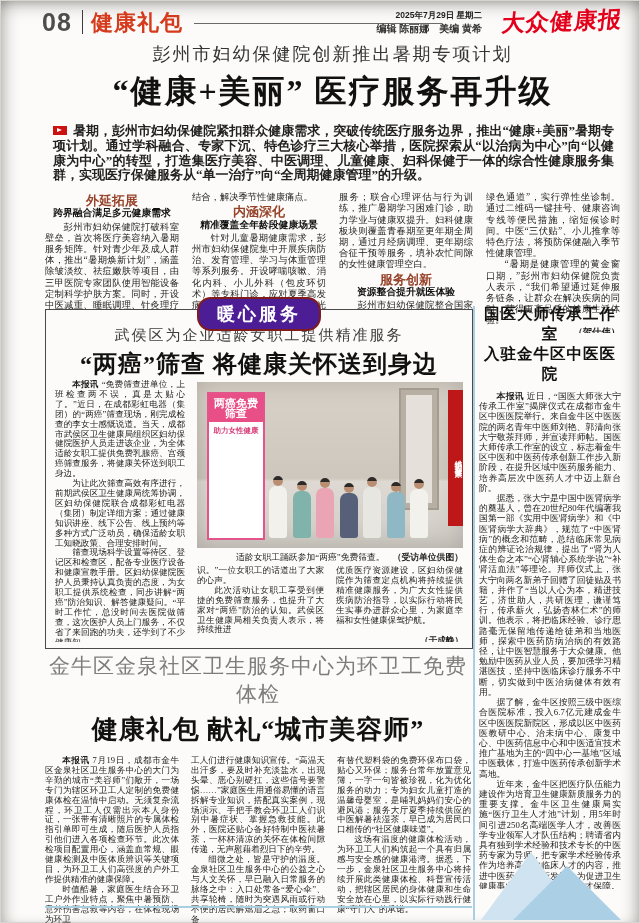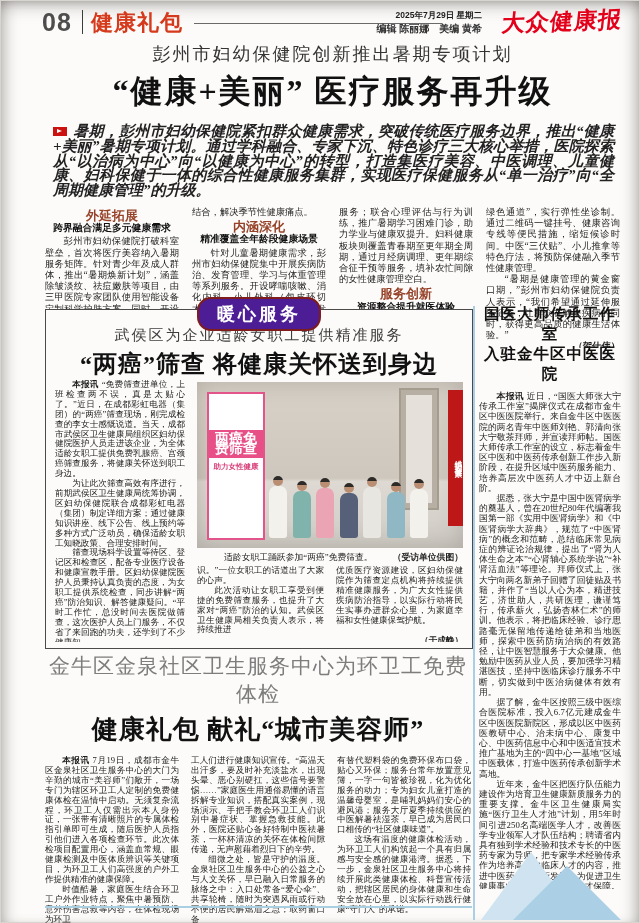--- a/index.html
+++ b/index.html
@@ -25,21 +25,21 @@
   .hdr-line{position:absolute;left:152px;top:15px;width:248px;height:1px;background:#6a6a6a;}
   .hdr-date{position:absolute;right:140px;top:2px;font-size:8.5px;font-weight:bold;color:#1d1d1d;text-align:right;white-space:nowrap;}
   .hdr-staff{position:absolute;right:140px;top:14px;font-size:10px;font-weight:bold;color:#333;text-align:right;white-space:nowrap;}
   .masthead{position:absolute;right:0;top:-2px;font-size:23px;font-weight:900;color:#e3001b;
             letter-spacing:1px;transform:skewX(-8deg) rotate(-2deg);white-space:nowrap;}
 
   
   .topstory{position:absolute;left:45px;top:42px;width:575px;}
   .kicker1{text-align:center;font-size:18px;color:#343434;letter-spacing:2px;}
   .headline1{margin:4px 0 0;text-align:center;font-size:32px;font-weight:900;letter-spacing:2px;color:#111;}
-  .lead{margin:10px 6px 0 8px;font-size:15px;line-height:14.8px;text-align:justify;font-weight:600;color:#222;font-style:italic;}
+  .lead{margin:10px 6px 0 8px;font-size:13px;line-height:14.8px;text-align:justify;font-weight:600;color:#222;}
   .flag{display:inline-block;width:14px;height:9px;background:#cc1111;margin-right:6px;position:relative;top:0;}
   .flag::after{content:"";position:absolute;left:4px;top:2px;border-left:5px solid #fff;
                border-top:2.5px solid transparent;border-bottom:2.5px solid transparent;}
   .cols1{display:flex;gap:13px;margin-top:9px;height:141px;overflow:hidden;}
   .col{flex:1;font-size:9.3px;line-height:11.2px;}
   .sec-h{text-align:center;color:#97432a;font-weight:900;font-size:13px;margin:3px 0 1px;}
   .sec-sub{text-align:center;font-weight:bold;font-size:9.8px;color:#111;margin-bottom:3px;}
 
   
   .midbox{position:absolute;left:45px;top:309px;width:426px;height:338px;border:1px solid #4a4a4a;background:#fcfbf9;}
@@ -49,30 +49,30 @@
   .kicker2{margin-top:16px;text-align:center;font-size:15px;color:#3e3e3e;letter-spacing:2px;}
   .headline2{margin:3px 0 0;text-align:center;font-size:24px;font-weight:900;letter-spacing:1px;color:#111;}
   .mid-content{position:absolute;left:9px;right:9px;top:70px;bottom:6px;}
   .mid-left{position:absolute;left:0;top:0;width:130px;height:100%;overflow:hidden;font-size:8.6px;line-height:9.9px;}
   .photo{position:absolute;left:142px;top:2px;right:0;height:166px;overflow:hidden;
          background:linear-gradient(#d8d2c9 0%,#cec7bd 58%,#dedad3 60%,#cfccc5 100%);
          box-shadow:inset 0 0 24px rgba(70,60,50,.25);}
   .ph-door{position:absolute;right:24px;top:6px;width:36px;height:118px;background:#b7afa4;border:2px solid #a59c90;}
   .ph-door::after{content:"";position:absolute;left:5px;top:5px;right:5px;bottom:5px;background:#e5e1da;}
   .ph-banner{position:absolute;left:10px;top:10px;width:54px;height:144px;background:#fff;border:2px solid #e3548a;overflow:hidden;}
-  .ph-banner-head{background:#e84f87;color:#fff;font-weight:bold;font-size:14px;text-align:center;padding:4px 1px;line-height:10px;margin-top:36px;}
+  .ph-banner-head{background:#e84f87;color:#fff;font-weight:bold;font-size:11px;text-align:center;padding:4px 1px;line-height:10px;}
   .ph-banner-sub{color:#d8437c;font-weight:bold;font-size:7.5px;text-align:center;margin-top:4px;line-height:9px;}
   .ph-banner-r{position:absolute;right:0;top:8px;width:15px;height:132px;background:#bd1717;color:#fff;
                font-size:7.5px;font-weight:bold;writing-mode:vertical-rl;text-align:center;letter-spacing:2px;padding-top:4px;}
   .person{position:absolute;bottom:10px;width:18px;}
   .person::before{content:"";position:absolute;left:4px;top:0;width:10px;height:10px;border-radius:50%;
                   background:linear-gradient(#2e2a28 38%,#b98e72 40%);}
   .person::after{content:"";position:absolute;left:0;top:10px;right:0;bottom:0;border-radius:7px 7px 3px 3px;background:var(--c);}
   .caption{position:absolute;left:142px;right:0;top:172px;font-size:8.8px;color:#222;text-align:right;white-space:nowrap;overflow:hidden;}
-  .caption b{margin-left:20px;}
+  .caption b{margin-left:8px;}
   .mid-low{position:absolute;left:142px;right:0;top:186px;bottom:0;display:flex;gap:12px;overflow:hidden;}
   .mcol{flex:1;font-size:8.6px;line-height:9.9px;}
   .fl-by{float:right;font-weight:bold;margin-top:11px;}
 
   
   .botstory{position:absolute;left:45px;top:652px;width:426px;}
   .kicker3{text-align:center;font-size:21px;color:#7d7d7d;letter-spacing:1px;}
   .headline3{margin:4px 0 0;text-align:center;font-size:26px;font-weight:900;letter-spacing:1px;color:#111;}
   .cols3{display:flex;gap:12px;margin-top:9px;height:192px;overflow:hidden;}
   .bcol{flex:1;font-size:8.6px;line-height:9.9px;}

